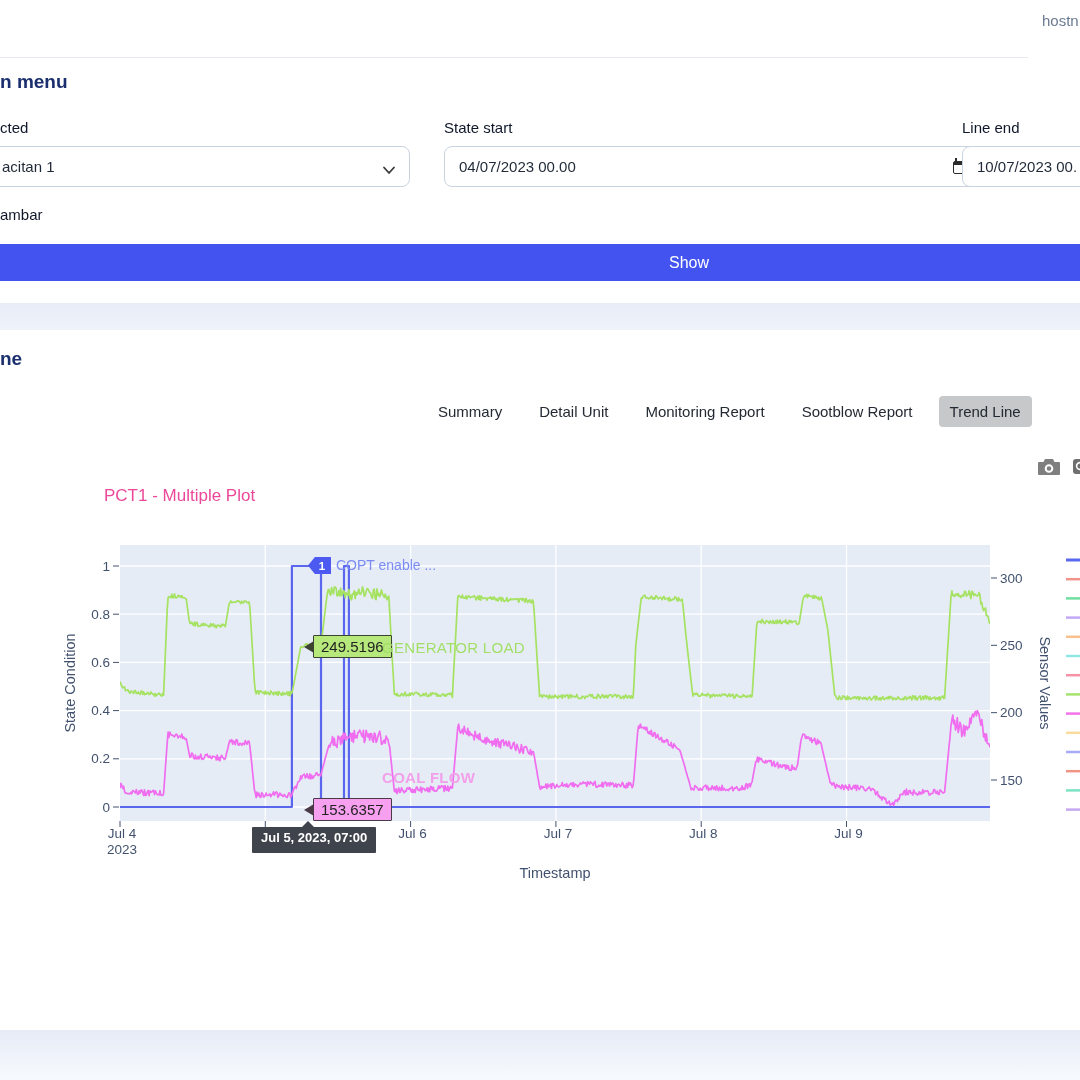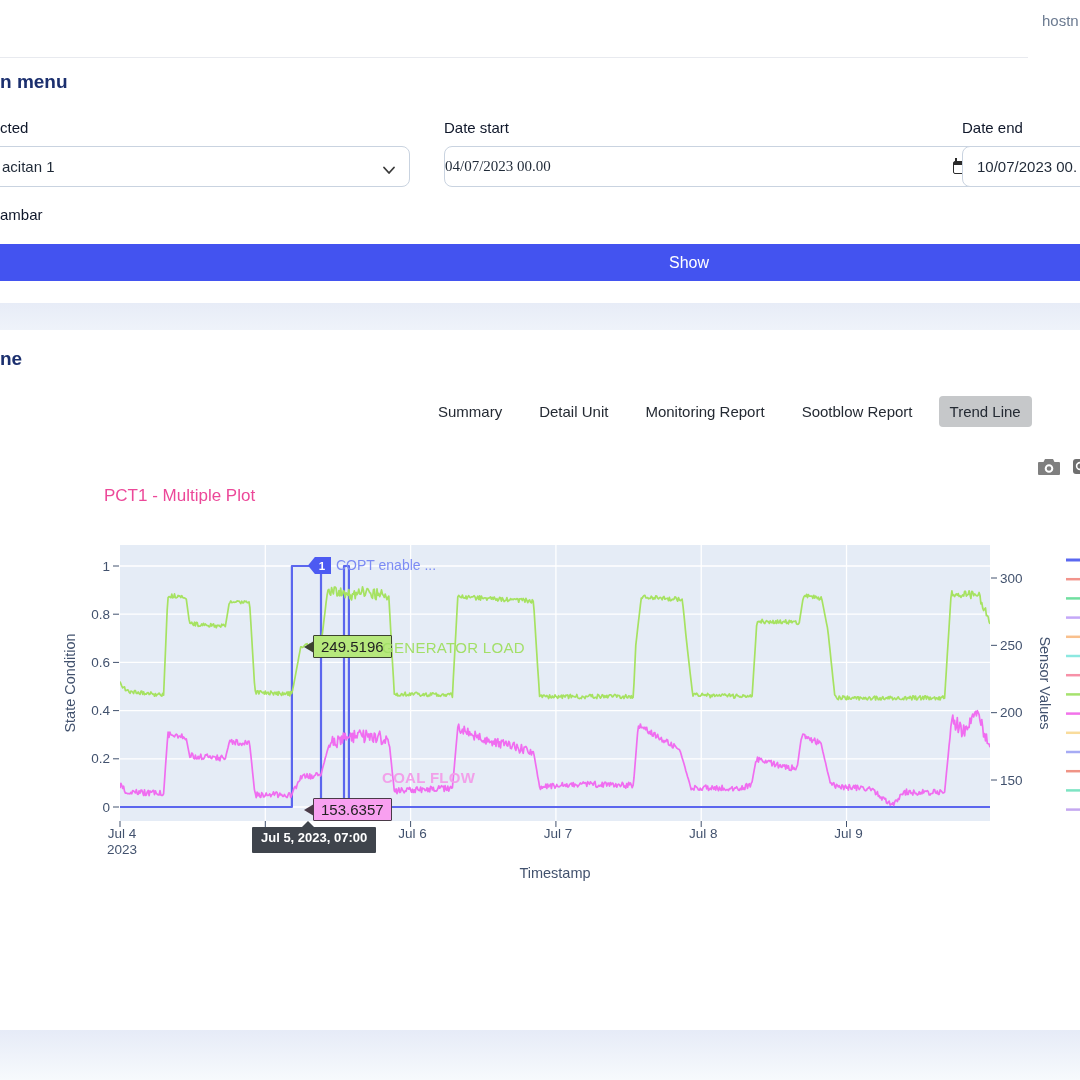--- a/index.html
+++ b/index.html
@@ -9,21 +9,21 @@
   
   #topbar{left:0;top:0;width:1028px;height:57px;background:#fff;border-bottom:1px solid #e8eaef;}
   #hostname{left:1042px;top:12px;font-size:15px;color:#6b7a90;white-space:nowrap;}
   
   .h-navy{font-size:19px;font-weight:bold;color:#1b2f6e;white-space:nowrap;}
   .field-label{font-size:15px;color:#0f172a;white-space:nowrap;}
   .inputbox{height:41px;border:1px solid #c9d3e0;border-radius:8px;background:#fff;
             display:flex;align-items:center;font-size:15px;color:#1f2937;box-sizing:border-box;}
   #unit-select{left:-30px;top:146px;width:440px;padding-left:31px;justify-content:flex-start;}
   #unit-select .chev{position:absolute;right:13px;top:14px;}
-  #date-start{left:444px;top:146px;width:540px;font-family:Liberation Serif, serif;}
+  #date-start{left:444px;top:146px;width:540px;padding-left:14px;}
   #date-end{left:962px;top:146px;width:490px;padding-left:14px;}
   .cal{position:absolute;right:15px;top:14px;width:13px;height:11px;border:1.6px solid #2b2b2b;border-radius:2px;}
   .cal::before{content:"";position:absolute;left:1px;top:-4px;width:2px;height:3px;background:#2b2b2b;box-shadow:7px 0 0 #2b2b2b;}
   .cal::after{content:"";position:absolute;left:0;right:0;top:0;height:2.5px;background:#2b2b2b;}
   #show-btn{left:-80px;top:244px;width:1538px;height:37px;background:#4353f0;color:#fff;
             font-size:16px;display:flex;align-items:center;justify-content:center;border:none;border-radius:3px;cursor:pointer;}
   #strip{left:0;top:303px;width:1080px;height:27px;background:linear-gradient(180deg,#e7ecf7,#eff3fa);}
   #trend-heading{left:0;top:348px;}
   
   #tabs{left:427px;top:396px;display:flex;align-items:flex-start;gap:15px;}
@@ -68,27 +68,27 @@
 <div class="abs field-label" style="left:0;top:119px;">cted</div>
 <div class="abs inputbox" id="unit-select">
   <span>acitan 1</span>
   <span class="chev">
     <svg width="14" height="10" viewBox="0 0 14 10">
         <polyline points="2,2.5 7,8 12,2.5" fill="none" stroke="#3a3a3a" stroke-width="1.8" stroke-linecap="round" stroke-linejoin="round"></polyline>
       </svg>
   </span>
 </div>
 
-<div class="abs field-label" style="left:444px;top:119px;">Date start</div>
+<div class="abs field-label" style="left:444px;top:119px;">State start</div>
 <div class="abs inputbox" id="date-start">
   <span>04/07/2023 00.00</span>
   <span class="cal"></span>
 </div>
 
-<div class="abs field-label" style="left:962px;top:119px;">Date end</div>
+<div class="abs field-label" style="left:962px;top:119px;">Line end</div>
 <div class="abs inputbox" id="date-end">
   <span>10/07/2023 00.</span>
 </div>
 
 <div class="abs field-label" style="left:0;top:206px;">ambar</div>
 
 <button class="abs" id="show-btn">Show</button>
 
 <div class="abs" id="strip"></div>
 

